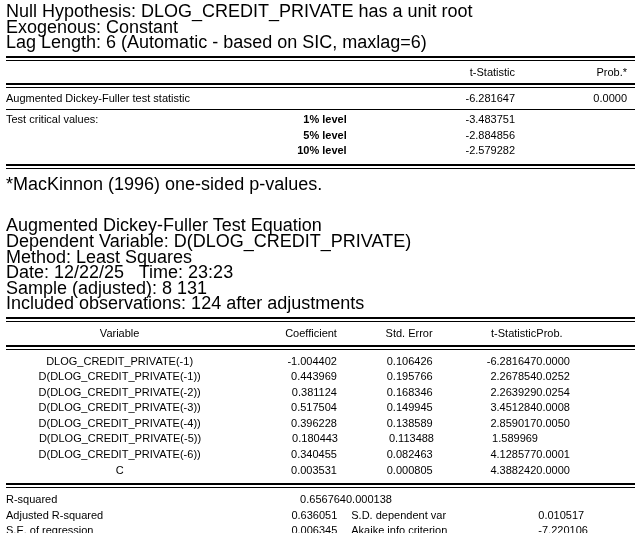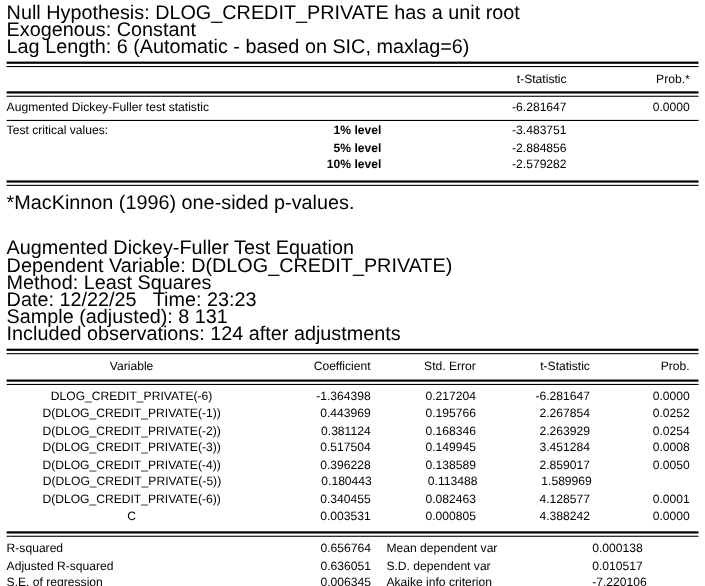--- a/index.html
+++ b/index.html
@@ -63,21 +63,21 @@
   .adf-label   { width: 232px; }
   .adf-level   { width: 112px; text-align: right; font-weight: bold; }
   .adf-tstat   { width: 170px; text-align: right; padding-right: 6px; }
   .adf-prob    { width: 107px; text-align: right; padding-right: 8px; }
 
   
   .ct-var   { width: 228px; text-align: center; }
   .ct-num   { width: 104px; text-align: right; }
   .ct-num2  { width: 96px;  text-align: right; }
   .ct-num3  { width: 104px; text-align: right; }
-  .ct-num4  { width: 91px;  text-align: right; padding-right: 8px; }
+  .ct-num4  { width: 91px;  padding-right: 8px; }
 
   
   .ss-l1 { width: 232px; }
   .ss-v1 { width: 108px; text-align: right; }
   .ss-l2 { width: 192px; padding-left: 14px; }
   .ss-v2 { width: 91px;  text-align: left; padding-right: 8px; }
 
   .hdr { font-weight: normal; }
 </style>
 </head>
@@ -172,23 +172,23 @@
       <span class="ct-num2 hdr">Std. Error</span>
       <span class="ct-num3 hdr">t-Statistic</span>
       <span class="ct-num4 hdr">Prob.</span>
     </div>
 
     <div class="sp-3"></div>
     <div class="rule-double"></div>
     <div class="sp-4"></div>
 
     <div class="row">
-      <span class="ct-var">DLOG_CREDIT_PRIVATE(-6)</span>
-      <span class="ct-num">-1.364398</span>
-      <span class="ct-num2">0.217204</span>
+      <span class="ct-var">DLOG_CREDIT_PRIVATE(-1)</span>
+      <span class="ct-num">-1.004402</span>
+      <span class="ct-num2">0.106426</span>
       <span class="ct-num3">-6.281647</span>
       <span class="ct-num4">0.0000</span>
     </div>
     <div class="row">
       <span class="ct-var">D(DLOG_CREDIT_PRIVATE(-1))</span>
       <span class="ct-num">0.443969</span>
       <span class="ct-num2">0.195766</span>
       <span class="ct-num3">2.267854</span>
       <span class="ct-num4">0.0252</span>
     </div>
@@ -238,21 +238,20 @@
 
   <div class="sp-5"></div>
   <div class="rule-double"></div>
   <div class="sp-4"></div>
 
   <div>
 
     <div class="row">
       <span class="ss-l1">R-squared</span>
       <span class="ss-v1">0.656764</span>
-      <span class="ss-l2">Mean dependent var</span>
       <span class="ss-v2">0.000138</span>
     </div>
     <div class="row">
       <span class="ss-l1">Adjusted R-squared</span>
       <span class="ss-v1">0.636051</span>
       <span class="ss-l2">S.D. dependent var</span>
       <span class="ss-v2">0.010517</span>
     </div>
     <div class="row">
       <span class="ss-l1">S.E. of regression</span>

